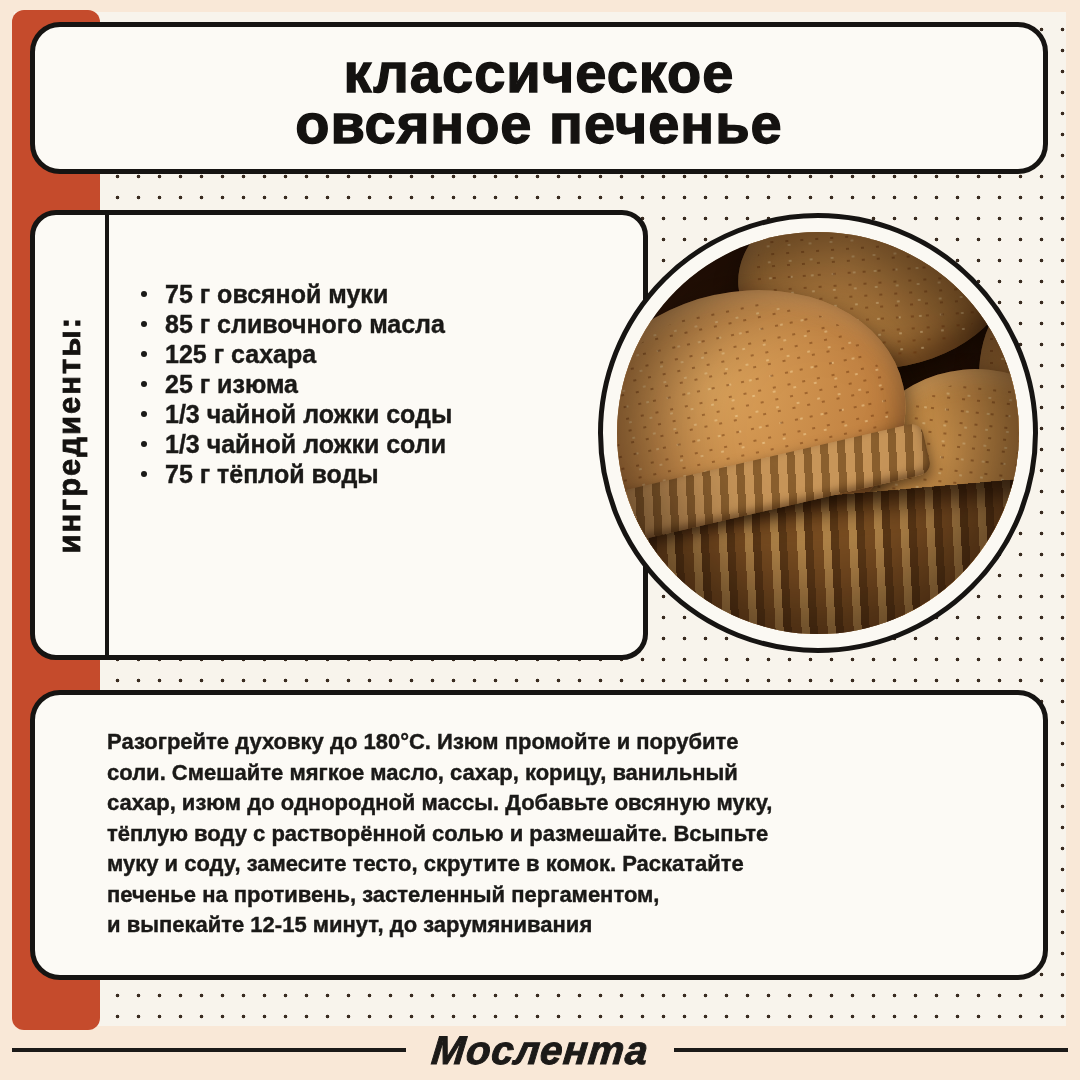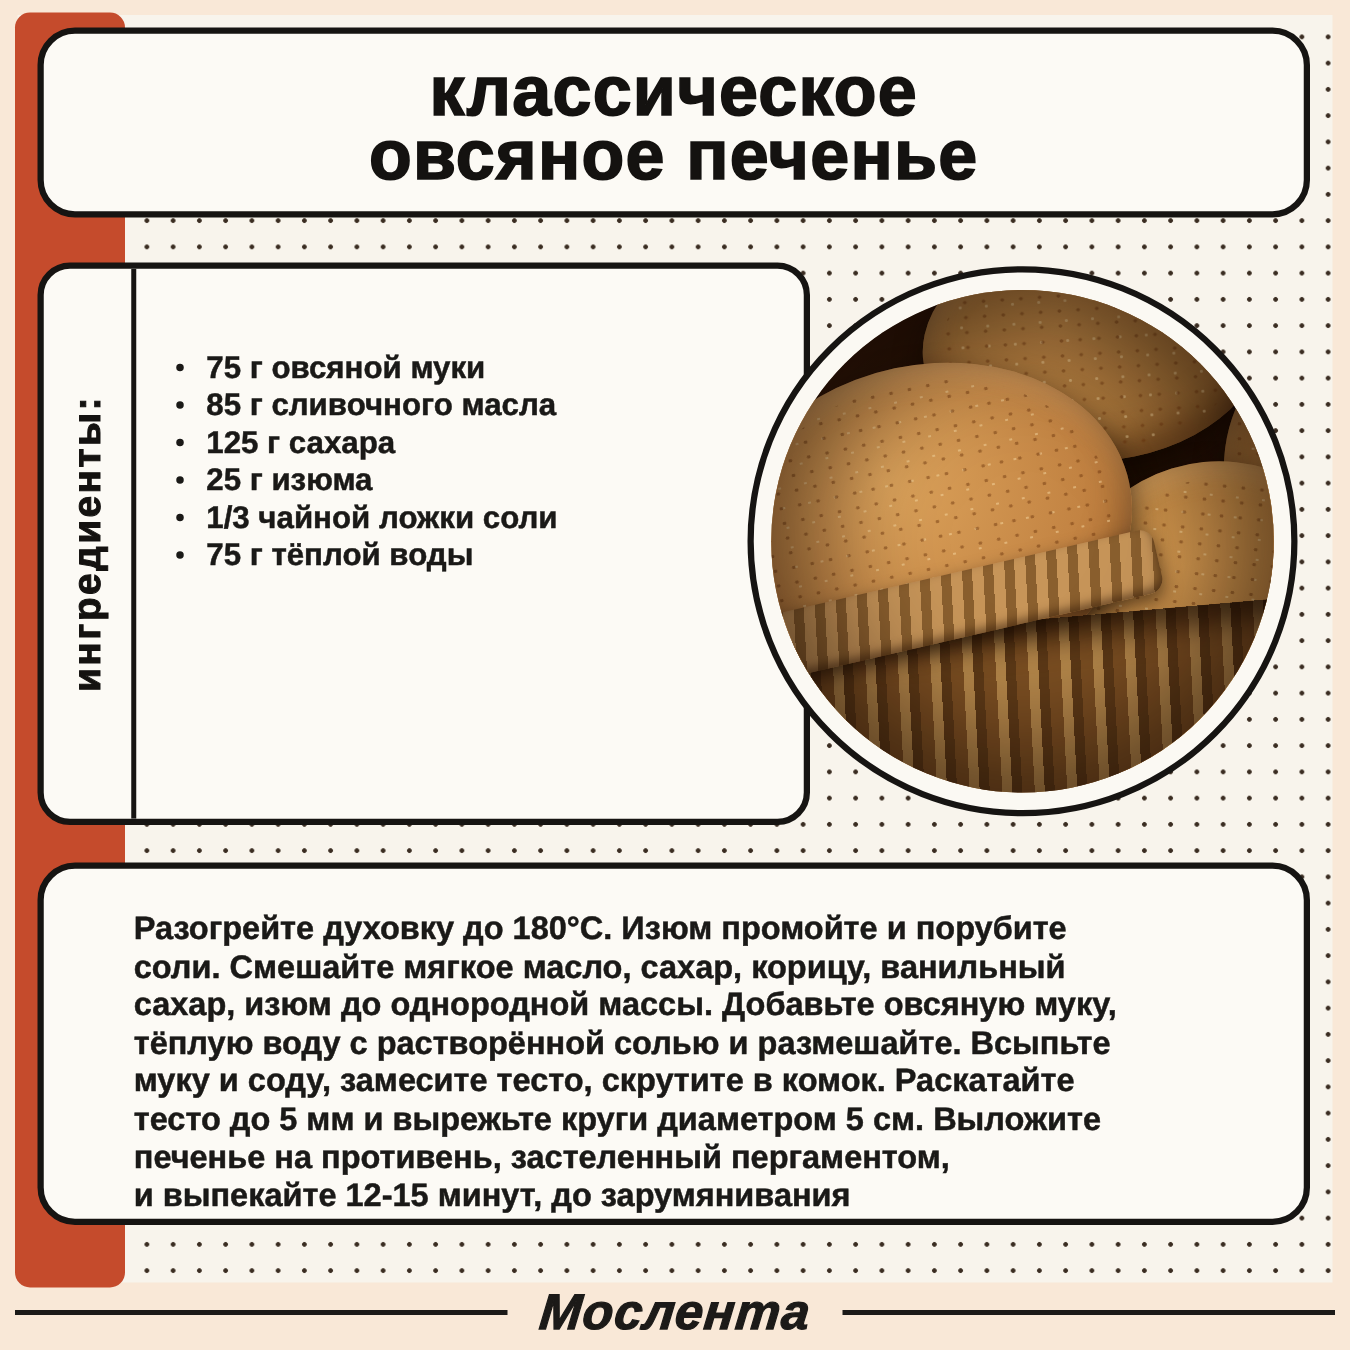--- a/index.html
+++ b/index.html
@@ -106,21 +106,21 @@
   .vignette{
     position:absolute; inset:0; border-radius:50%;
     box-shadow: inset 0 0 90px 28px rgba(12,4,0,.55);
   }
   
   .instr-box{
     left:30px; top:690px; width:1018px; height:290px; border-radius:30px;
     padding:32px 36px 0 72px;
   }
   .instr-line{
-    font-size:26px; font-weight:bold; line-height:30.5px;
+    font-size:22px; font-weight:bold; line-height:30.5px;
     color:#1a1917; -webkit-text-stroke:0.4px #1a1917; white-space:nowrap;
   }
   
   .footer{
     position:absolute; left:12px; top:1026px; width:1056px; height:48px;
     display:flex; align-items:center; gap:26px;
   }
   .rule{flex:1; height:4px; background:#1c1a18;}
   .brand{
     font-size:40px; font-weight:bold; font-style:italic; letter-spacing:1px;
@@ -143,20 +143,21 @@
 
   <div class="box ing-box">
     <div class="ing-side">
       <div class="ing-label">ингредиенты:</div>
     </div>
     <ul class="ing-list">
         <li>75 г овсяной муки</li>
         <li>85 г сливочного масла</li>
         <li>125 г сахара</li>
         <li>25 г изюма</li>
+        <li>1/3 чайной ложки соды</li>
         <li>1/3 чайной ложки соли</li>
         <li>75 г тёплой воды</li>
       </ul>
   </div>
 
   <div class="photo-ring">
     <div class="photo">
       <div class="cookie ck-top"></div>
       <div class="cookie ck-far"></div>
       <div class="cookie ck-right"></div>
@@ -168,21 +169,20 @@
     </div>
   </div>
 
   <div class="box instr-box">
     <div>
         <div class="instr-line">Разогрейте духовку до 180°C. Изюм промойте и порубите</div>
         <div class="instr-line">соли. Смешайте мягкое масло, сахар, корицу, ванильный</div>
         <div class="instr-line">сахар, изюм до однородной массы. Добавьте овсяную муку,</div>
         <div class="instr-line">тёплую воду с растворённой солью и размешайте. Всыпьте</div>
         <div class="instr-line">муку и соду, замесите тесто, скрутите в комок. Раскатайте</div>
-        <div class="instr-line">тесто до 5 мм и вырежьте круги диаметром 5 см. Выложите</div>
         <div class="instr-line">печенье на противень, застеленный пергаментом,</div>
         <div class="instr-line">и выпекайте 12-15 минут, до зарумянивания</div>
       </div>
   </div>
 
   <div class="footer">
     <div class="rule"></div>
     <div class="brand">Мослента</div>
     <div class="rule"></div>
   </div>

